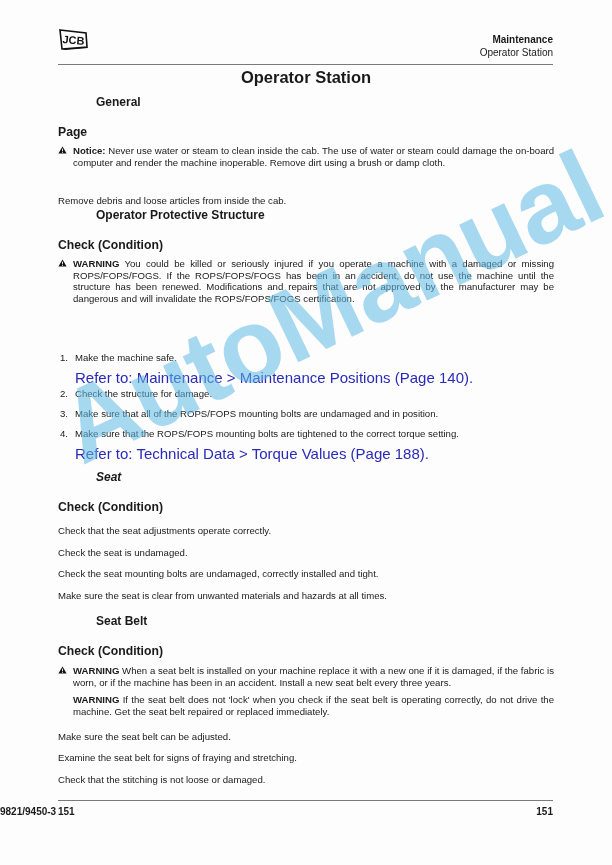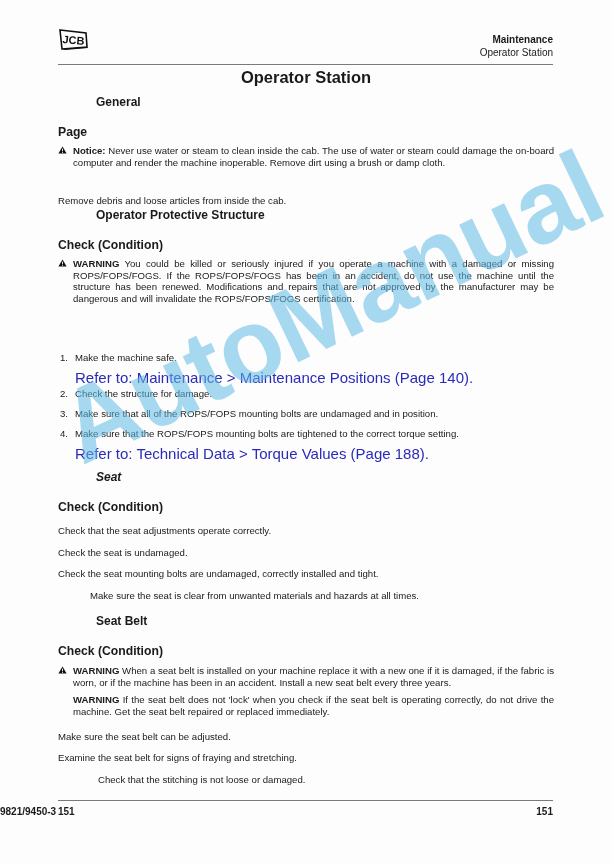--- a/index.html
+++ b/index.html
@@ -188,42 +188,42 @@
     <span class="num">4.</span>
     <span class="txt">Make sure that the ROPS/FOPS mounting bolts are tightened to the correct torque setting.</span>
   </div>
   <div class="ref" style="top:445px;">Refer to: Technical Data &gt; Torque Values (Page 188).</div>
 
   <div class="abs h2" style="top:470px;font-style:italic;">Seat</div>
   <div class="abs h3" style="top:500px;">Check (Condition)</div>
   <div class="abs p" style="top:525px;">Check that the seat adjustments operate correctly.</div>
   <div class="abs p" style="top:547px;">Check the seat is undamaged.</div>
   <div class="abs p" style="top:568px;">Check the seat mounting bolts are undamaged, correctly installed and tight.</div>
-  <div class="abs p" style="top:590px;margin-left:32px;">Make sure the seat is clear from unwanted materials and hazards at all times.</div>
+  <div class="abs p" style="top:590px;">Make sure the seat is clear from unwanted materials and hazards at all times.</div>
 
   <div class="abs h2" style="top:614px;">Seat Belt</div>
   <div class="abs h3" style="top:644px;">Check (Condition)</div>
 
   <div class="notice" style="top:665px;">
     <svg class="warn-icon" viewBox="0 0 10 9">
       <path d="M5 0.5 L9.6 8.5 L0.4 8.5 Z" fill="#111"></path>
       <rect x="4.5" y="3" width="1" height="3" fill="#fff"></rect>
       <rect x="4.5" y="6.7" width="1" height="1" fill="#fff"></rect>
     </svg>
     <div>
       <b>WARNING</b><span> When a seat belt is installed on your machine replace it with a new one if it is damaged, if the fabric is worn, or if the machine has been in an accident. Install a new seat belt every three years.</span>
     </div>
     <div class="para2">
       <b>WARNING</b><span> If the seat belt does not 'lock' when you check if the seat belt is operating correctly, do not drive the machine. Get the seat belt repaired or replaced immediately.</span>
     </div>
   </div>
 
   <div class="abs p" style="top:731px;">Make sure the seat belt can be adjusted.</div>
   <div class="abs p" style="top:752px;">Examine the seat belt for signs of fraying and stretching.</div>
-  <div class="abs p" style="top:774px;margin-left:40px;">Check that the stitching is not loose or damaged.</div>
+  <div class="abs p" style="top:774px;">Check that the stitching is not loose or damaged.</div>
 
   <div class="rule" style="top:800px;"></div>
   <div class="footer" style="left:58px;">151</div>
   <div class="footer" style="left:0; width:612px; text-align:left;">9821/9450-3</div>
   <div class="footer" style="right:59px;">151</div>
 
   <div class="watermark">AutoManual</div>
 </div>
 
 </body></html>

